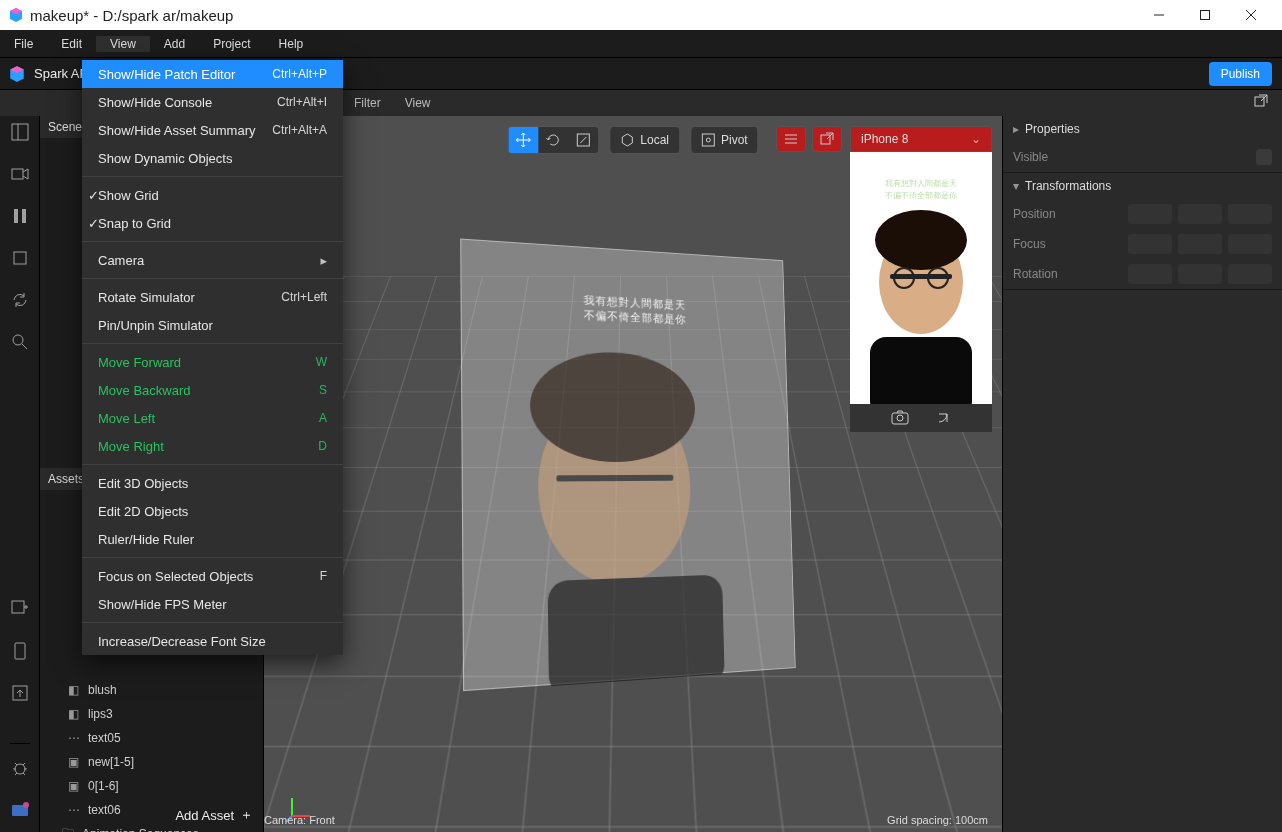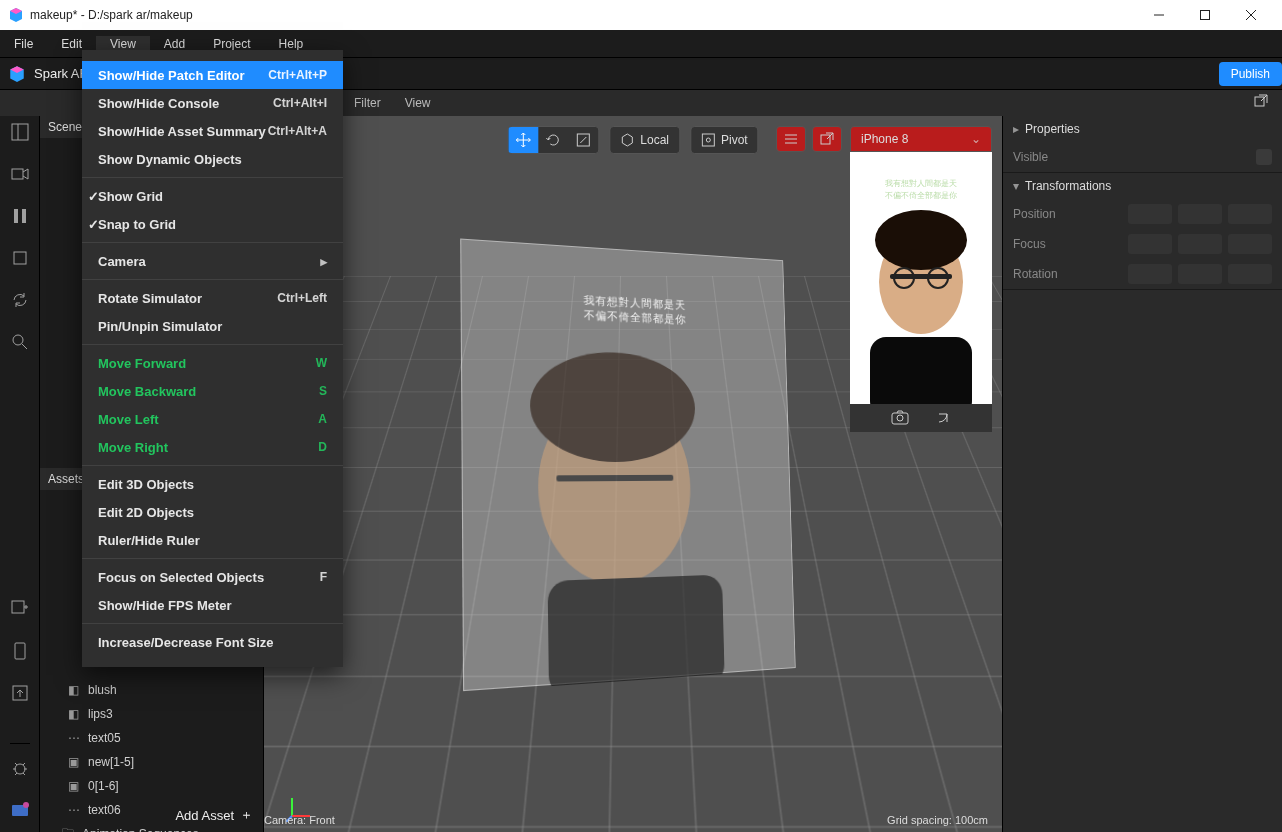--- a/index.html
+++ b/index.html
@@ -1,35 +1,35 @@
 <!DOCTYPE html>
 <html><head>
 <meta charset="utf-8">
 <style>
 * { margin: 0; padding: 0; box-sizing: border-box; font-family: -apple-system, "Segoe UI", Arial, sans-serif; }
 body { width: 1282px; height: 832px; background: #1c1c1c; color: #ccc; font-size: 12px; overflow: hidden; }
 
 
 .titlebar { height: 30px; background: #fff; display: flex; align-items: center; padding: 0 8px; color: #222; }
 .titlebar .app-icon { width: 16px; height: 16px; margin-right: 6px; display: inline-flex; }
-.titlebar .title { font-size: 12px; }
+.titlebar .title { font-size: 15px; }
 .titlebar .win-controls { margin-left: auto; display: flex; }
 .titlebar .win-btn { width: 46px; height: 30px; display: flex; align-items: center; justify-content: center; }
 .titlebar .win-btn svg { stroke: #222; }
 
 
 .menubar { height: 28px; background: #1c1c1c; display: flex; align-items: center; border-bottom: 1px solid #000; }
 .menubar .menu-item { padding: 0 14px; height: 16px; display: flex; align-items: center; color: #ddd; }
 .menubar .menu-item.active { background: #2f2f2f; }
 
 
 .brandrow { height: 32px; background: #1c1c1c; display: flex; align-items: center; padding-left: 8px; border-bottom: 1px solid #000; }
 .brandrow .brand-icon { width: 18px; height: 18px; margin-right: 8px; display: inline-flex; }
 .brandrow .brand-name { color: #eee; font-size: 13px; }
-.brandrow .publish { margin-left: auto; background: #1f8cff; color: #fff; border-radius: 4px; padding: 5px 12px; font-size: 12px; }
+.brandrow .publish { margin-left: auto; margin-right: 10px; background: #1f8cff; color: #fff; border-radius: 4px; padding: 5px 12px; font-size: 12px; }
 
 
 .secbar { height: 26px; background: #2a2a2a; display: flex; align-items: center; padding-left: 300px; color: #bbb; gap: 24px; position: relative; }
 .secbar .sec-item { font-size: 12px; }
 .secbar .popout { position: absolute; right: 14px; top: 4px; display: flex; gap: 12px; }
 
 
 .main { display: flex; height: calc(832px - 30px - 28px - 32px - 26px); }
 .leftbar { width: 40px; background: #1c1c1c; border-right: 1px solid #000; display: flex; flex-direction: column; align-items: center; padding-top: 6px; gap: 22px; }
 .leftbar .lb-icon { width: 20px; height: 20px; display: flex; align-items: center; justify-content: center; opacity: .75; }
@@ -76,21 +76,21 @@
 .rightpanel { width: 280px; background: #2a2a2a; border-left: 1px solid #000; padding: 0; color: #bbb; }
 .rp-section { border-bottom: 1px solid #1a1a1a; }
 .rp-head { height: 26px; display: flex; align-items: center; padding: 0 10px; gap: 6px; color: #ddd; }
 .rp-row { height: 30px; display: flex; align-items: center; padding: 0 10px; gap: 10px; color: #888; }
 .rp-row .lbl { width: 80px; font-size: 12px; }
 .rp-row .chips { display: flex; gap: 6px; margin-left: auto; }
 .chip { width: 44px; height: 20px; background: #333; border-radius: 3px; }
 .chk { width: 16px; height: 16px; background: #3a3a3a; border-radius: 3px; }
 
 
-.dropdown { position: absolute; left: 82px; top: 50px; width: 261px; background: #2f2f2f; box-shadow: 0 8px 24px rgba(0,0,0,.6); padding: 11px 0; z-index: 50; font-weight: bold; }
+.dropdown { position: absolute; left: 82px; top: 60px; width: 261px; background: #2f2f2f; box-shadow: 0 8px 24px rgba(0,0,0,.6); padding: 0 0; z-index: 50; }
 .dd-item { height: 28px; display: flex; align-items: center; padding: 0 16px; color: #e6e6e6; font-size: 13px; position: relative; }
 .dd-item.highlight { background: #1f8cff; color: #fff; }
 .dd-item.disabled { color: #22c55e; }
 .dd-sep { height: 1px; background: #414141; margin: 4px 0; }
 .dd-item .shortcut { margin-left: auto; color: inherit; font-size: 12px; opacity: .9; }
 .dd-item .check { position: absolute; left: 6px; }
 .dd-item .sub { margin-left: auto; opacity: .8; }
 
 svg { display: block; }
 </style>

